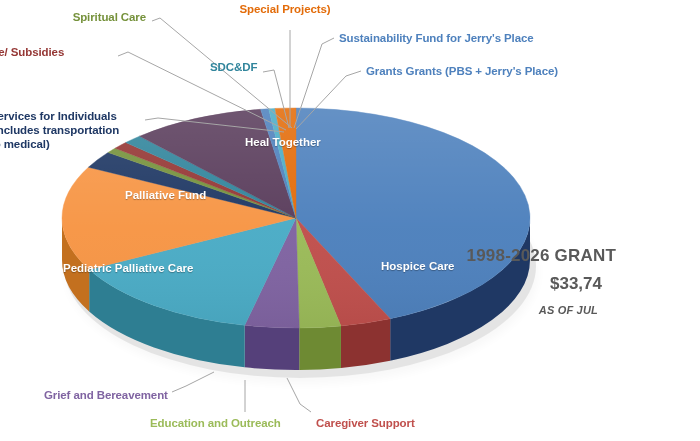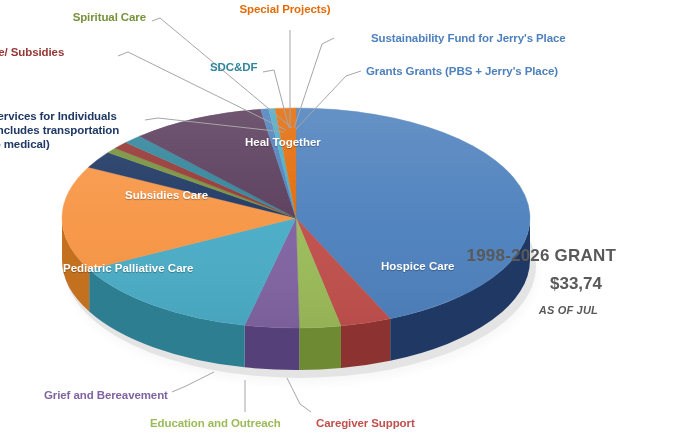--- a/index.html
+++ b/index.html
@@ -121,33 +121,33 @@
     <div class="lbl" style="position:static;">(includes transportation</div>
     <div class="lbl" style="position:static;">to medical)</div>
   </div>
 
   <div style="position:absolute;left:170px;top:2px;width:230px;color:#E36C0A;text-align:center;">
     <div class="lbl c" style="position:static;width:100%;">Special Projects)</div>
   </div>
 
   <div class="lbl" style="left:210px;top:60px;color:#31859C;">SDC&amp;DF</div>
 
-  <div class="lbl" style="left:339px;top:31px;color:#4E81BD;margin-left:32px;">Sustainability Fund for Jerry's Place</div>
+  <div class="lbl" style="left:339px;top:31px;color:#4E81BD;">Sustainability Fund for Jerry's Place</div>
 
   <div class="lbl" style="left:366px;top:64px;color:#4E81BD;">Grants Grants (PBS + Jerry's Place)</div>
 
   <div class="lbl" style="left:150px;top:416px;color:#9BBB59;">Education and Outreach</div>
 
   <div class="lbl" style="left:44px;top:388px;color:#8064A2;">Grief and Bereavement</div>
 
   <div class="lbl" style="left:316px;top:416px;color:#C0504D;">Caregiver Support</div>
 
   <div class="slice-label" style="left:372px;top:223px;margin-top:37px;">Hospice Care</div>
 
-  <div class="slice-label" style="left:116px;top:189px;">Subsidies Care</div>
+  <div class="slice-label" style="left:116px;top:189px;">Palliative Fund</div>
 
   <div class="slice-label" style="left:54px;top:262px;">Pediatric Palliative Care</div>
 
   <div class="slice-label" style="left:236px;top:136px;">Heal Together</div>
 
   <div class="summary sum-title" style="right:-36px;top:246px;">1998-2026 GRANT</div>
   <div class="summary sum-amount" style="right:-22px;top:274px;">$33,74</div>
   <div class="summary sum-asof" style="right:-18px;top:304px;">AS OF JUL</div>
 
 </div>

